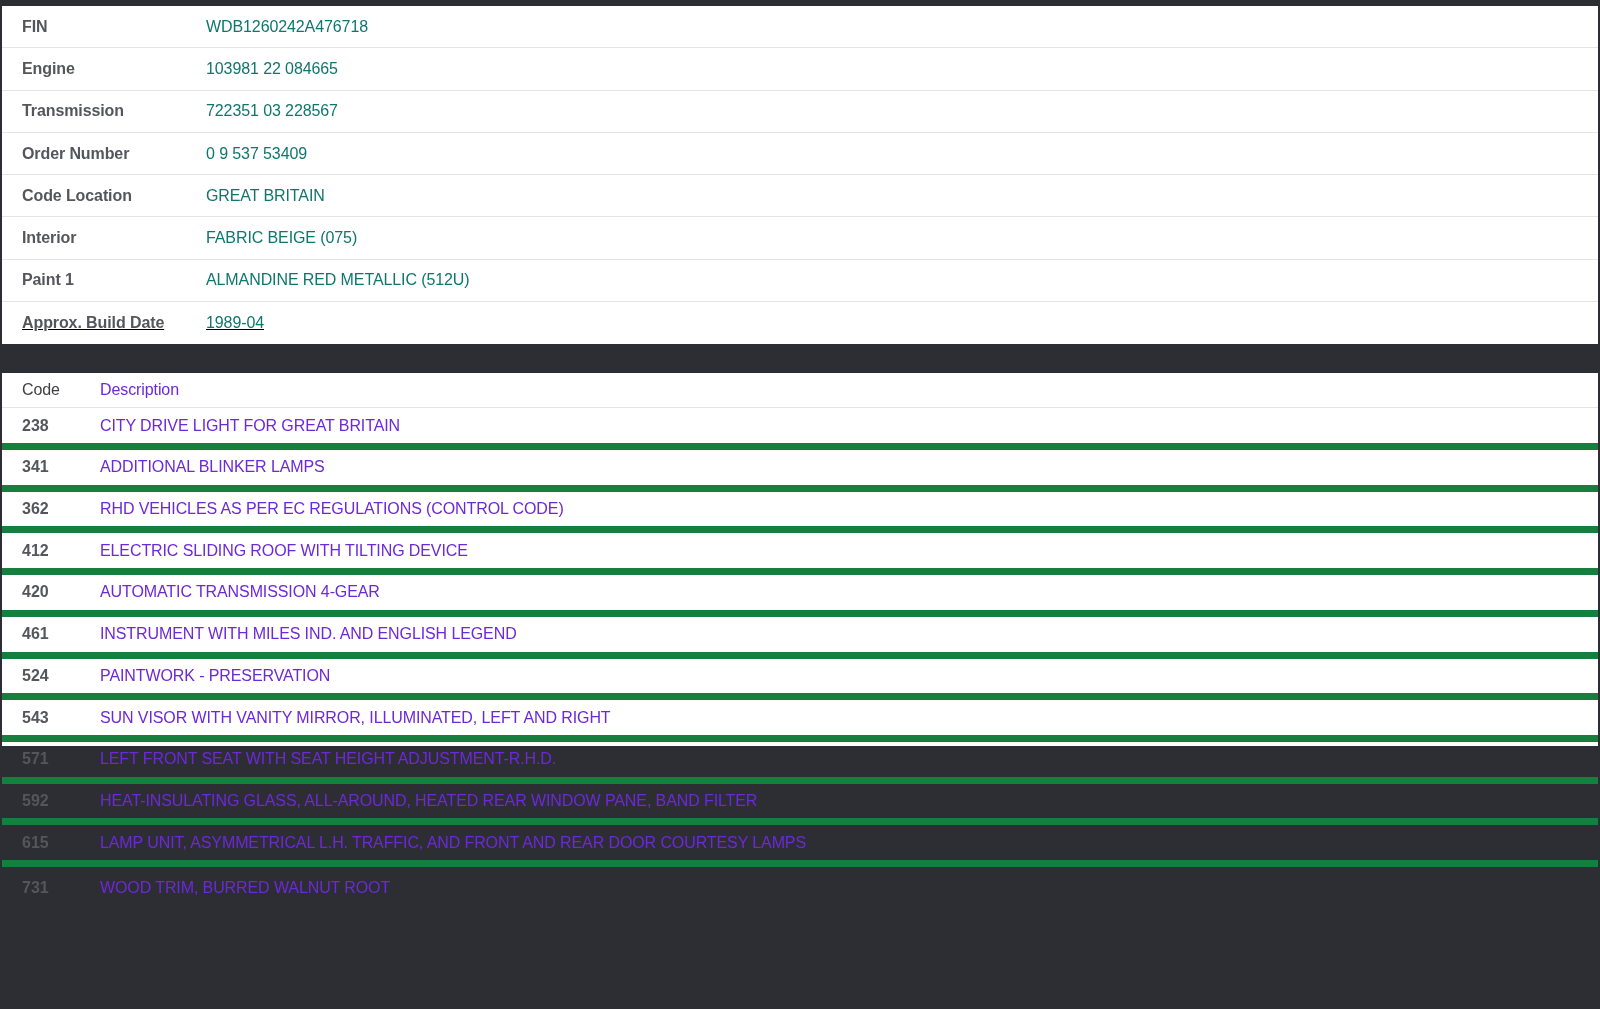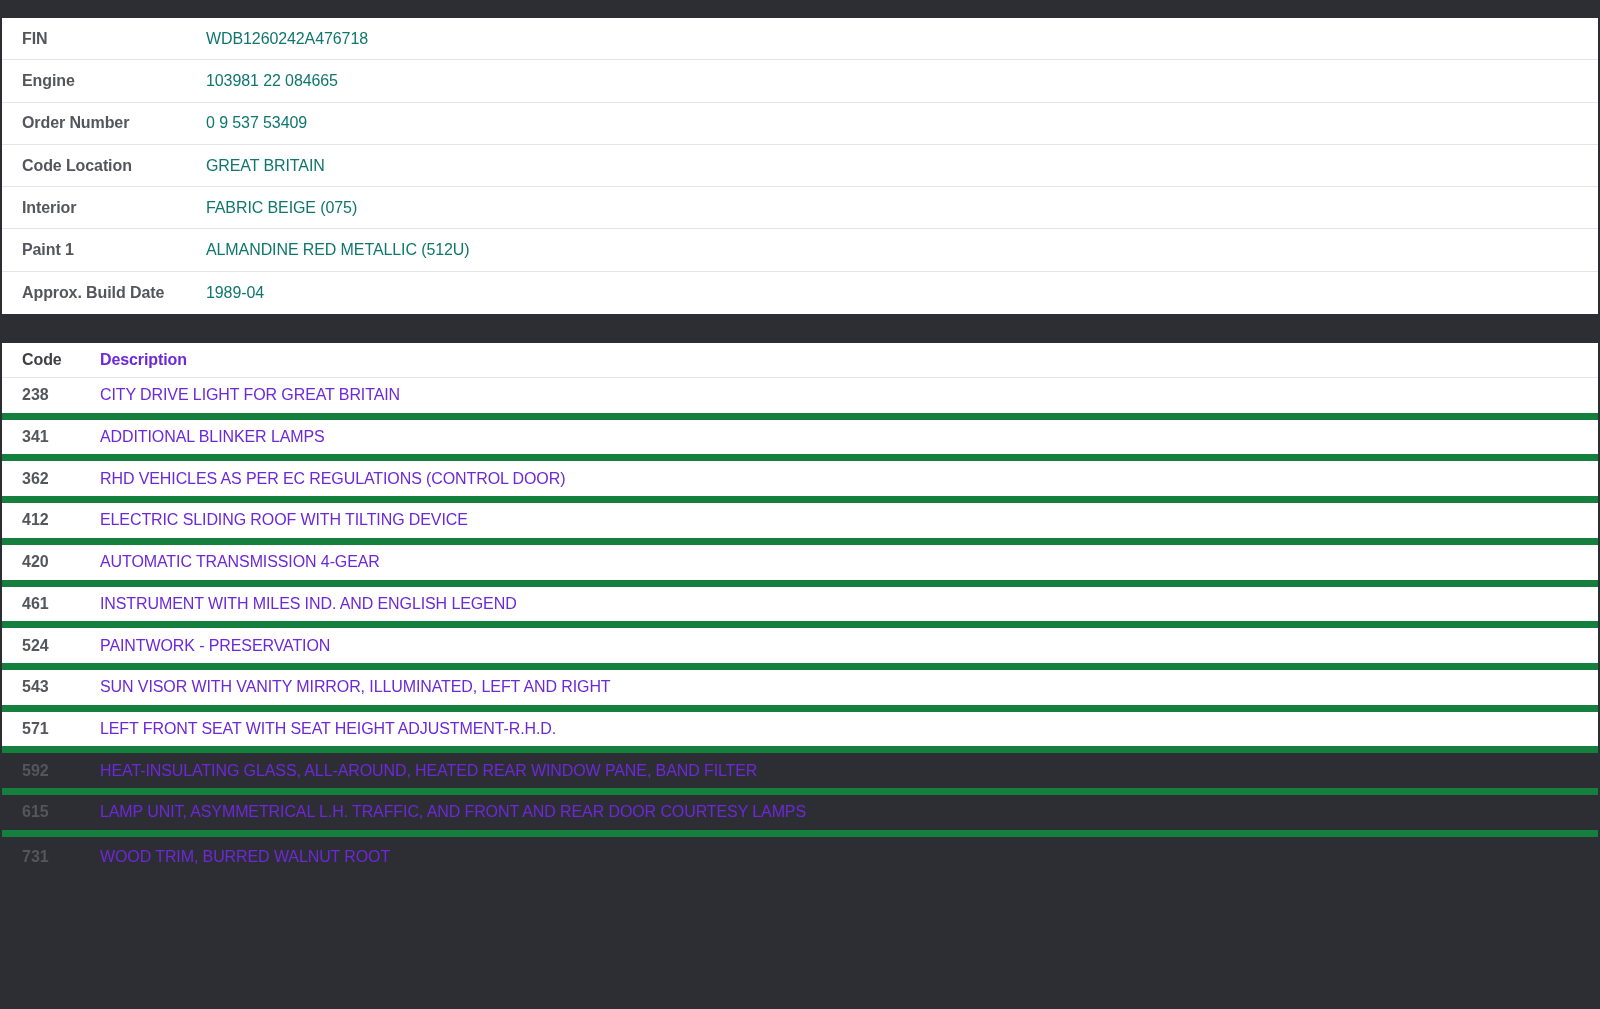--- a/index.html
+++ b/index.html
@@ -10,21 +10,21 @@
     width: 1600px;
     height: 1009px;
     background: #2d2e33;
     font-family: "Liberation Sans", sans-serif;
     overflow: hidden;
   }
   .frame {
     box-sizing: border-box;
     width: 1600px;
     height: 750px;
-    padding: 18px 2px 4px 2px;
+    padding: 6px 2px 4px 2px;
     display: flex;
     flex-direction: column;
   }
   .card {
     background: #ffffff;
   }
   .card-vehicle {
     flex: 0 0 auto;
   }
   .band {
@@ -37,21 +37,21 @@
     min-height: 0;
   }
   .vrow {
     box-sizing: border-box;
     height: 42.3px;
     display: flex;
     align-items: center;
     padding-left: 20px;
     border-bottom: 1px solid #e4e4e4;
   }
-  .vrow:last-child { border-bottom: none; }
+  .vrow:last-child { border-bottom: none; text-decoration: underline; }
   .vlabel {
     flex: 0 0 184px;
     color: #54565b;
     font-weight: 700;
     font-size: 16px;
     letter-spacing: -0.1px;
   }
   .vvalue {
     color: #0f766e;
     font-size: 16px;
@@ -59,21 +59,21 @@
   }
   .ohead {
     box-sizing: border-box;
     flex: 0 0 35px;
     display: flex;
     align-items: center;
     padding-left: 20px;
     border-bottom: 1px solid #e4e4e4;
   }
   .oheadcell {
-    font-weight: 700;
+    font-weight: 400;
     font-size: 16px;
     color: #3f4043;
     letter-spacing: -0.1px;
   }
   .ocode {
     flex: 0 0 78px;
   }
   .orow {
     box-sizing: border-box;
     flex: 0 0 41.7px;
@@ -105,20 +105,24 @@
     <div class="vlabel">FIN</div>
     <div class="vvalue">WDB1260242A476718</div>
   </div>
 
 
   <div class="vrow">
     <div class="vlabel">Engine</div>
     <div class="vvalue">103981 22 084665</div>
   </div>
 
+  <div class="vrow">
+    <div class="vlabel">Transmission</div>
+    <div class="vvalue">722351 03 228567</div>
+  </div>
 
   <div class="vrow">
     <div class="vlabel">Order Number</div>
     <div class="vvalue">0 9 537 53409</div>
   </div>
 
   <div class="vrow">
     <div class="vlabel">Code Location</div>
     <div class="vvalue">GREAT BRITAIN</div>
   </div>
@@ -152,21 +156,21 @@
     <div class="odesc">CITY DRIVE LIGHT FOR GREAT BRITAIN</div>
   </div>
 
   <div class="orow">
     <div class="ocode">341</div>
     <div class="odesc">ADDITIONAL BLINKER LAMPS</div>
   </div>
 
   <div class="orow">
     <div class="ocode">362</div>
-    <div class="odesc">RHD VEHICLES AS PER EC REGULATIONS (CONTROL DOOR)</div>
+    <div class="odesc">RHD VEHICLES AS PER EC REGULATIONS (CONTROL CODE)</div>
   </div>
 
   <div class="orow">
     <div class="ocode">412</div>
     <div class="odesc">ELECTRIC SLIDING ROOF WITH TILTING DEVICE</div>
   </div>
 
   <div class="orow">
     <div class="ocode">420</div>
     <div class="odesc">AUTOMATIC TRANSMISSION 4-GEAR</div>

